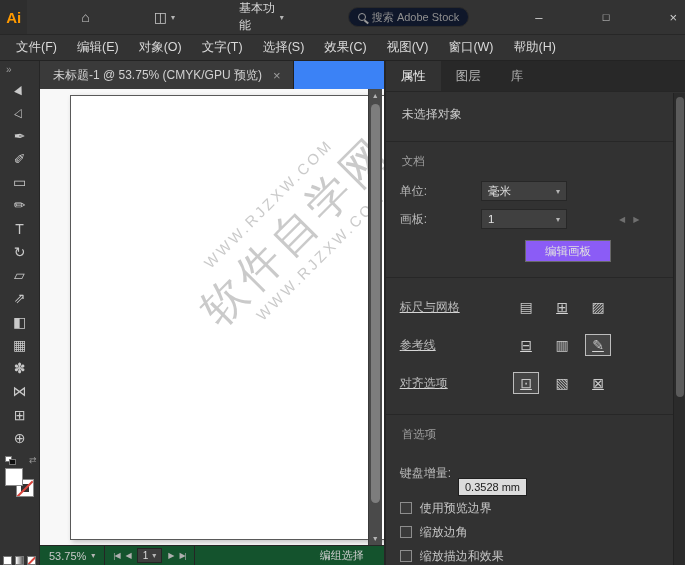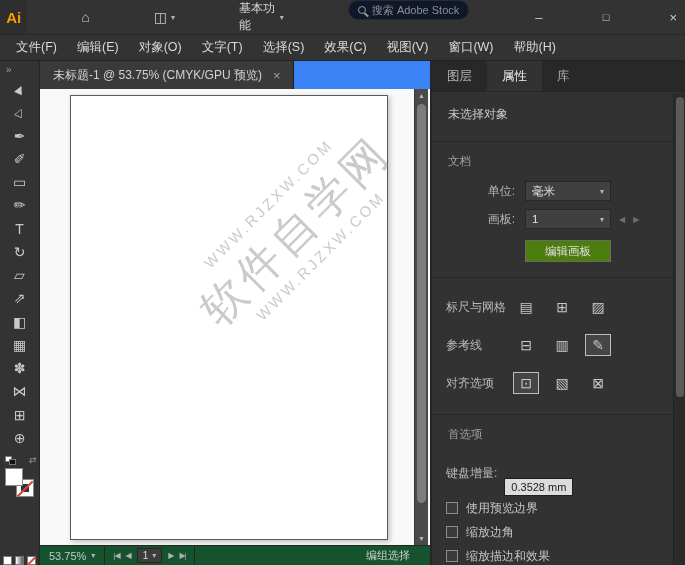--- a/index.html
+++ b/index.html
@@ -2,21 +2,21 @@
 <html><head>
 <meta charset="utf-8">
 <style>
   *{margin:0;padding:0;box-sizing:border-box;}
   html,body{background:#1e1e1e;}
   .app{width:685px;height:565px;background:#333;color:#d6d6d6;
        font-family:"Liberation Sans",sans-serif;font-size:12px;
        display:flex;flex-direction:column;overflow:hidden;user-select:none;}
 
   
-  .titlebar{flex:0 0 30px;display:flex;background:#333;border-bottom:1px solid #272727;gap:44px;}
+  .titlebar{flex:0 0 30px;display:flex;align-items:center;background:#333;border-bottom:1px solid #272727;gap:44px;}
   .logo{width:34px;height:100%;display:flex;align-items:center;justify-content:center;
         color:#ff9a00;font-weight:bold;font-size:15px;background:#2e2e2e;}
   .tb-btn{height:100%;display:flex;align-items:center;gap:4px;padding:0 10px;color:#c8c8c8;font-size:14px;cursor:default;}
   .chev{font-size:8px;color:#b5b5b5;}
   .workspace{margin-left:auto;font-size:12px;color:#d8d8d8;}
   .searchbox{width:138px;height:20px;margin:0 14px 0 10px;background:#0f172a;border:1px solid #2a2a2a;
              border-radius:10px;display:flex;align-items:center;gap:6px;padding:0 9px;}
   .lens{position:relative;width:8px;height:8px;border:1.5px solid #9a9a9a;border-radius:50%;flex:0 0 8px;}
   .lens::after{content:"";position:absolute;width:5px;height:1.5px;background:#9a9a9a;right:-4px;bottom:-2px;transform:rotate(40deg);}
   .search-ph{color:#8f8f8f;font-size:11px;white-space:nowrap;}
@@ -82,31 +82,31 @@
 
   
   .panel{flex:0 0 253px;background:#323232;display:flex;flex-direction:column;position:relative;}
   .panel-tabs{flex:0 0 31px;background:#282828;display:flex;border-bottom:1px solid #262626;}
   .ptab{padding:0 15px;display:flex;align-items:center;color:#b3b3b3;font-size:12.5px;}
   .ptab.active{background:#323232;color:#ececec;}
   .panel-body{flex:1;overflow:hidden;}
   .sec{border-bottom:1px solid #272727;padding:10px 0 12px;}
   .sec-header{color:#9e9e9e;font-size:11.5px;padding:2px 16px 8px;}
   .plain-text{color:#c9c9c9;font-size:12px;padding:4px 16px 6px;}
-  .row{display:flex;align-items:center;min-height:28px;padding:0 26px 0 14px;}
+  .row{display:flex;align-items:center;min-height:28px;padding:0 26px 0 14px;gap:44px;}
   .row-label{color:#b9b9b9;font-size:12px;white-space:nowrap;}
   .doc-row .row-label{margin-left:auto;}
   .dd{width:86px;height:20px;background:#404040;border:1px solid #272727;display:flex;align-items:center;
       justify-content:space-between;padding:0 6px;color:#e2e2e2;font-size:11.5px;margin-left:10px;}
   .right-zone{width:48px;display:flex;align-items:center;gap:8px;padding-left:8px;color:#6f6f6f;font-size:8px;}
-  .btn{height:22px;background:#4d7c0f;border:1px solid #696969;color:#e0e0e0;font-size:11.5px;
+  .btn{height:22px;background:#8b5cf6;border:1px solid #696969;color:#e0e0e0;font-size:11.5px;
        display:flex;align-items:center;justify-content:center;padding:0 10px;white-space:nowrap;}
   .btn-row{margin-top:4px;}
   .btn-row .btn{margin-left:auto;margin-right:48px;width:86px;}
-  .icon-row{min-height:38px;}
+  .icon-row{min-height:38px;text-decoration:underline;}
   .icon-group{margin-left:auto;margin-right:48px;display:flex;gap:10px;}
   .icon-btn{width:26px;height:22px;display:flex;align-items:center;justify-content:center;
             color:#c9c9c9;font-size:14px;border:1px solid transparent;}
   .icon-btn.selected{background:#454545;border-color:#bdbdbd;}
   .kb-row{gap:7px;min-height:26px;}
   .field{height:18px;background:#dcdcdc;color:#1c1c1c;font-size:11px;padding:0 6px;
          display:flex;align-items:center;border:1px solid #1f1f1f;white-space:nowrap;margin-top:28px;}
   .cb-row{min-height:24px;gap:8px;font-family:Liberation Serif, serif;}
   .checkbox{width:12px;height:12px;border:1px solid #8d8d8d;background:#3a3a3a;flex:0 0 12px;}
   .cb-label{color:#c6c6c6;font-size:12px;}
@@ -257,22 +257,22 @@
           </span>
           <span class="nav-arrow">▶</span>
           <span class="nav-arrow">▶|</span>
         </div>
         <span class="status-text">编组选择</span>
       </div>
     </main>
 
     <aside class="panel">
       <div class="panel-tabs">
+        <div class="ptab active">属性</div>
         <div class="ptab">图层</div>
-        <div class="ptab active">属性</div>
         <div class="ptab">库</div>
       </div>
 
       <div class="panel-body">
 
         <div class="sec">
           <div class="plain-text">未选择对象</div>
         </div>
 
         <div class="sec">

